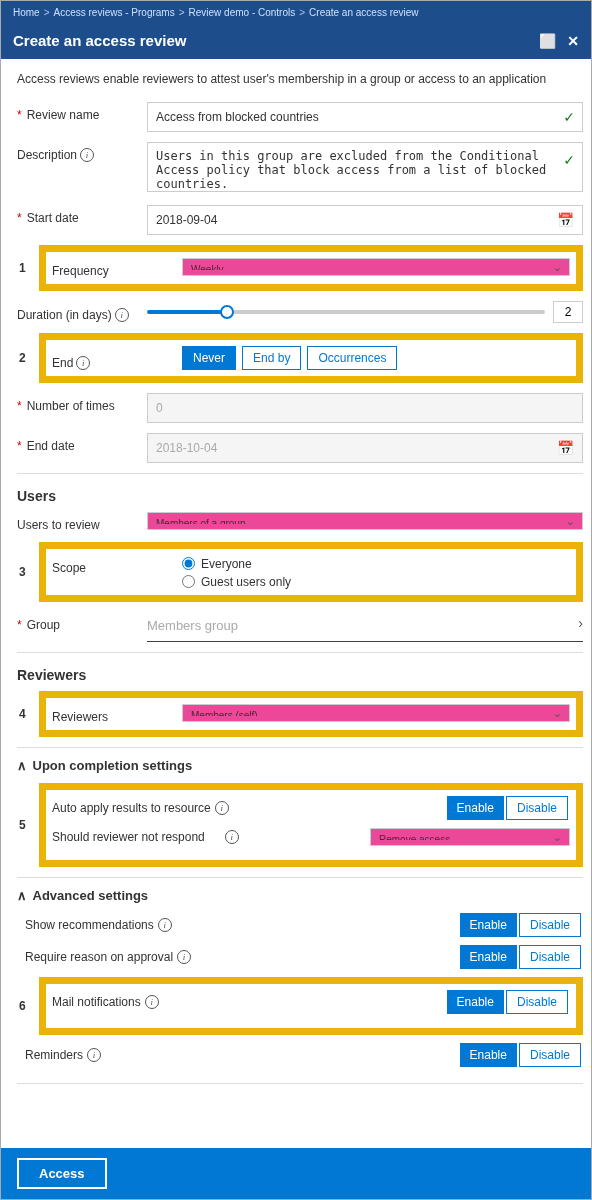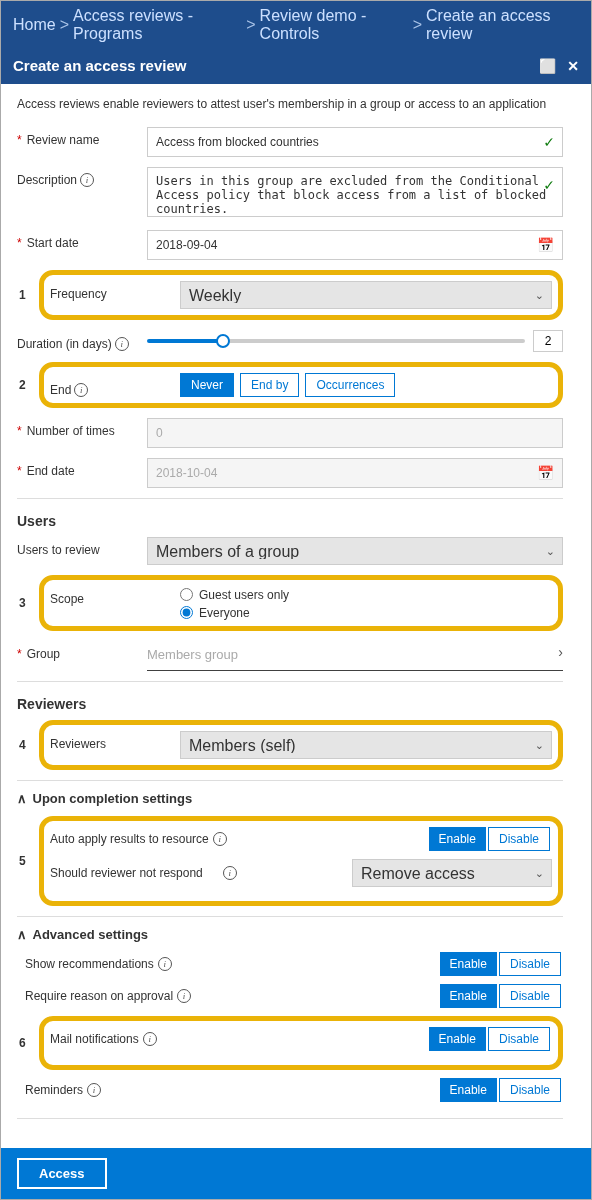--- a/index.html
+++ b/index.html
@@ -14,21 +14,21 @@
       width: 592px;
       background: #fff;
       border: 1px solid #aaa;
       display: flex;
       flex-direction: column;
       min-height: 1200px;
     }
     .breadcrumb-bar {
       background: #1e4d8c;
       color: #cce0ff;
-      font-size: 16px;
+      font-size: 10px;
       padding: 6px 12px;
       display: flex;
       align-items: center;
       gap: 4px;
     }
     .breadcrumb-bar a { color: #cce0ff; text-decoration: none; }
     .breadcrumb-bar .sep { color: #aac4e8; }
     .title-bar {
       background: #1e4d8c;
       color: #fff;
@@ -37,21 +37,21 @@
       padding: 8px 12px 10px 12px;
       display: flex;
       align-items: center;
       justify-content: space-between;
     }
     .title-bar-icons { display: flex; gap: 10px; align-items: center; }
     .title-bar-icons span { color: #fff; font-size: 14px; cursor: pointer; }
     .content-area {
       flex: 1;
       overflow-y: auto;
-      padding: 12px 28px 0 16px;
+      padding: 12px 8px 0 16px;
       background: #fff;
     }
     .intro-text {
       font-size: 12px;
       color: #333;
       margin-bottom: 14px;
       line-height: 1.4;
     }
     .form-row {
       display: flex;
@@ -106,38 +106,38 @@
       cursor: pointer;
     }
     .select-wrap {
       position: relative;
       width: 100%;
     }
     .select-wrap select {
       width: 100%;
       border: 1px solid #ccc;
       padding: 5px 28px 5px 8px;
-      font-size: 16px;
+      font-size: 10px;
       color: #333;
-      background: #e5e5e5;
+      background: #ec4899;
       outline: none;
-      height: 28px;
+      height: 18px;
       appearance: none;
       cursor: pointer;
     }
     .select-wrap .chevron {
       position: absolute;
       right: 8px;
       top: 50%;
       transform: translateY(-50%);
       color: #555;
       font-size: 11px;
       pointer-events: none;
     }
-    .red-border { border: 5px solid #eab308; border-radius: 14px; padding: 6px; position: relative; }
+    .red-border { border: 7px solid #eab308; border-radius: 0; padding: 6px; position: relative; }
     .frequency-row { margin-bottom: 10px; }
     .duration-row {
       display: flex;
       align-items: center;
       margin-bottom: 10px;
     }
     .duration-slider-wrap {
       flex: 1;
       display: flex;
       align-items: center;
@@ -452,26 +452,26 @@
     <div style="position:relative;margin-left:22px;margin-bottom:10px;">
       <span class="label-num">3</span>
       <div class="red-border">
         <div class="form-row" style="margin-bottom:0;">
           <div class="form-label">
             <span>Scope</span>
           </div>
           <div class="form-control-wrap">
             <div class="radio-group">
               <label class="radio-item">
+                <input type="radio" name="scope" checked="" style="">
+                <span>Everyone</span>
+              </label>
+              <label class="radio-item">
                 <input type="radio" name="scope" style="">
                 <span>Guest users only</span>
-              </label>
-              <label class="radio-item">
-                <input type="radio" name="scope" checked="" style="">
-                <span>Everyone</span>
               </label>
             </div>
           </div>
         </div>
       </div>
     </div>
 
     <div class="form-row">
       <div class="form-label">
         <span class="required-star">*</span>

